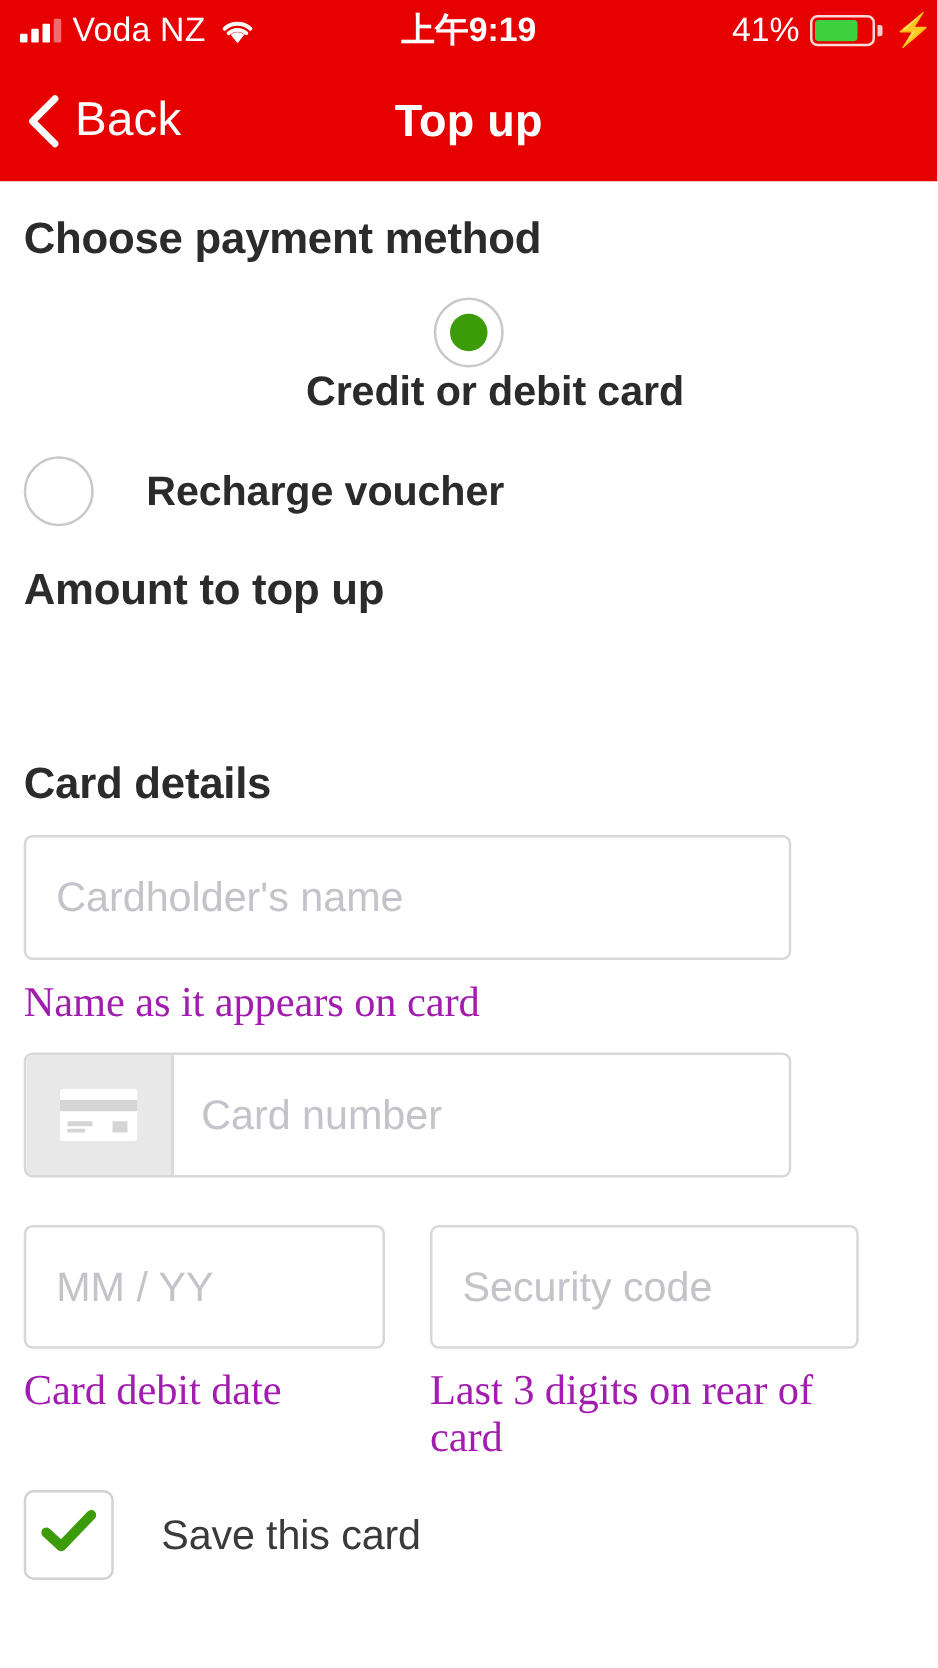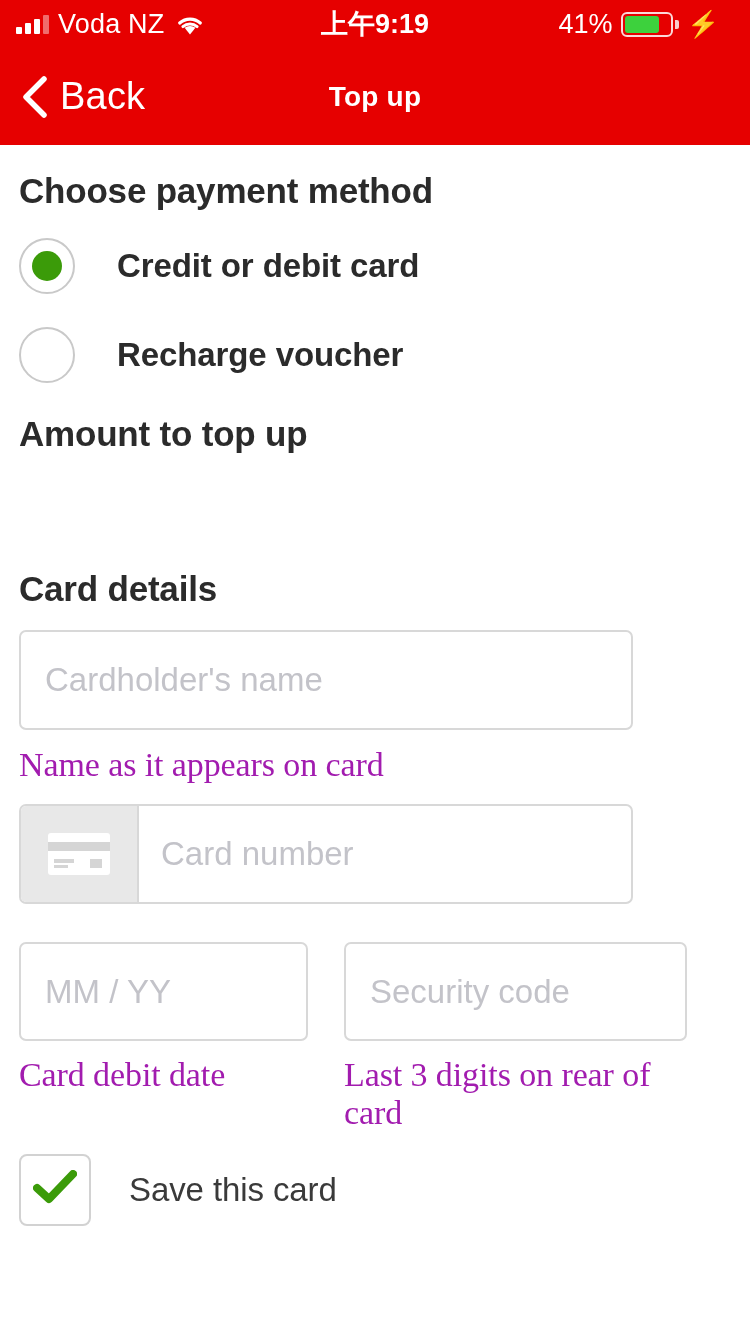--- a/index.html
+++ b/index.html
@@ -10,21 +10,21 @@
     -webkit-font-smoothing:antialiased;
     overflow:hidden;
   }
 
   
   .statusbar {
     height:48px;
     background:#E60000;
     display:flex;
     align-items:center;
-    padding:0 30px 0 16px;
+    padding:0 3px 0 16px;
     color:#ffffff;
     position:relative;
   }
   .sb-left { display:flex; align-items:center; gap:9px; }
   .signal { display:flex; align-items:flex-end; gap:3px; height:20px; }
   .signal i { display:block; width:6px; background:#ffffff; border-radius:1px; }
   .signal i:nth-child(1){ height:7px; }
   .signal i:nth-child(2){ height:11px; }
   .signal i:nth-child(3){ height:15px; }
   .signal i:nth-child(4){ height:19px; background:rgba(255,255,255,0.42); }
@@ -57,38 +57,38 @@
   .back-btn {
     display:flex; align-items:flex-start; gap:12px;
     padding-left:20px; cursor:pointer;
     position:relative; z-index:2;
   }
   .back-chevron { width:28px; height:44px; display:block; }
   .back-label { color:#ffffff; font-size:38px; font-weight:400; letter-spacing:0.2px; }
   .nav-title {
     position:absolute; left:0; right:0;
     text-align:center; color:#ffffff;
-    font-size:28px; font-weight:700; letter-spacing:0.2px;
+    font-size:36px; font-weight:700; letter-spacing:0.2px;
     pointer-events:none;
   }
 
   
   .content { padding:0 19px; }
 
   .section-title {
     font-size:35px; font-weight:700; color:#2b2b2b;
     letter-spacing:-0.2px;
   }
   #choose-title { margin-top:26px; }
   #amount-title { margin-top:31px; }
   #card-title { margin-top:115px; }
 
   
   .radio-row { display:flex; align-items:center; cursor:pointer; }
-  #radio-row-card { margin-top:27px; }
+  #radio-row-card { margin-top:27px;flex-direction:column; }
   #radio-row-voucher { margin-top:33px; }
   .radio {
     width:56px; height:56px; border-radius:50%;
     border:2px solid #c9c9c9; background:#ffffff;
     display:flex; align-items:center; justify-content:center;
     flex:0 0 auto;
   }
   .radio .dot { width:30px; height:30px; border-radius:50%; background:#3B9B09; }
   .radio-label {
     margin-left:42px; font-size:33px; font-weight:700;

